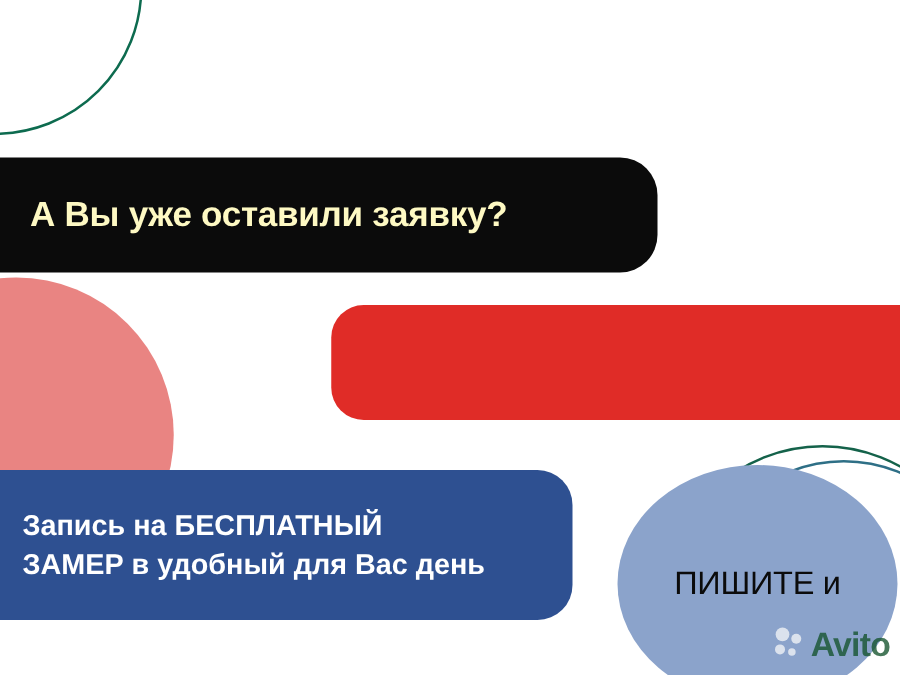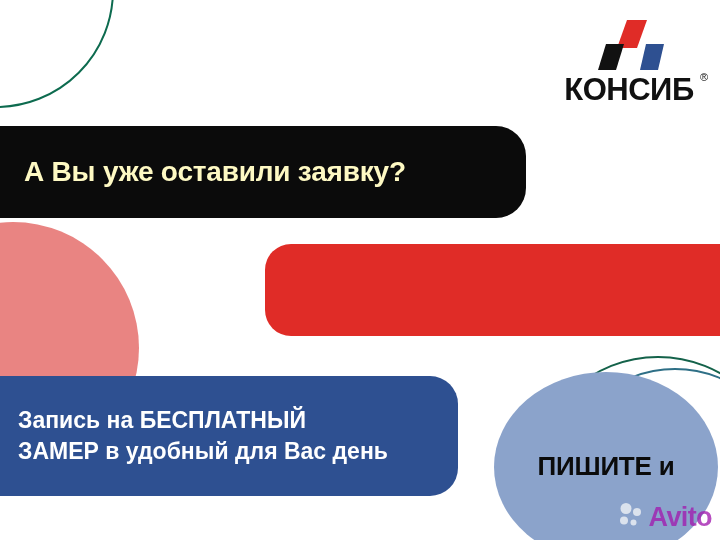--- a/index.html
+++ b/index.html
@@ -175,69 +175,56 @@
     height: 190px;
     display: flex;
     flex-direction: column;
     justify-content: center;
     align-items: center;
     text-align: center;
   }
   .circle-cta .line {
     color: #0b0b0b;
     font-size: 26px;
-    font-weight: 700;
+    font-weight: 400;
     line-height: 1.28;
     letter-spacing: -0.2px;
     white-space: nowrap;
   }
 
   
   .watermark {
     position: absolute;
     right: 8px;
     bottom: 8px;
     display: flex;
     align-items: center;
     gap: 5px;
     opacity: 0.78;
     pointer-events: none;
   }
   .watermark-text {
     font-size: 27px;
     font-weight: 700;
-    color: #a21caf;
+    color: #14532d;
     line-height: 1;
     letter-spacing: -0.6px;
   }
 </style>
 </head>
 <body>
 
 <div class="canvas">
 
   <div class="deco-green-ring-tl"></div>
   <div class="deco-salmon-circle"></div>
   <div class="deco-green-ring-br"></div>
   <div class="deco-teal-ring-br"></div>
   <div class="deco-bluegray-circle"></div>
 
-  <div class="logo">
-    <div class="logo-mark">
-      <svg width="74" height="56" viewBox="0 0 74 56" aria-hidden="true">
-        <polygon points="33,2 53,2 43,30 23,30" fill="#E02C27"></polygon>
-        <polygon points="12,26 30,26 22,52 4,52" fill="#111111"></polygon>
-        <polygon points="52,26 70,26 64,52 46,52" fill="#2E5091"></polygon>
-      </svg>
-    </div>
-    <div class="logo-word">
-      <span>КОНСИБ</span>
-      <span class="logo-reg">®</span>
-    </div>
-  </div>
 
   <div class="banner banner-black">
     <div class="line">А Вы уже оставили заявку?</div>
   </div>
 
   <div class="banner banner-red">
   </div>
 
   <div class="banner banner-blue">
     <div class="line">Запись на БЕСПЛАТНЫЙ</div>

